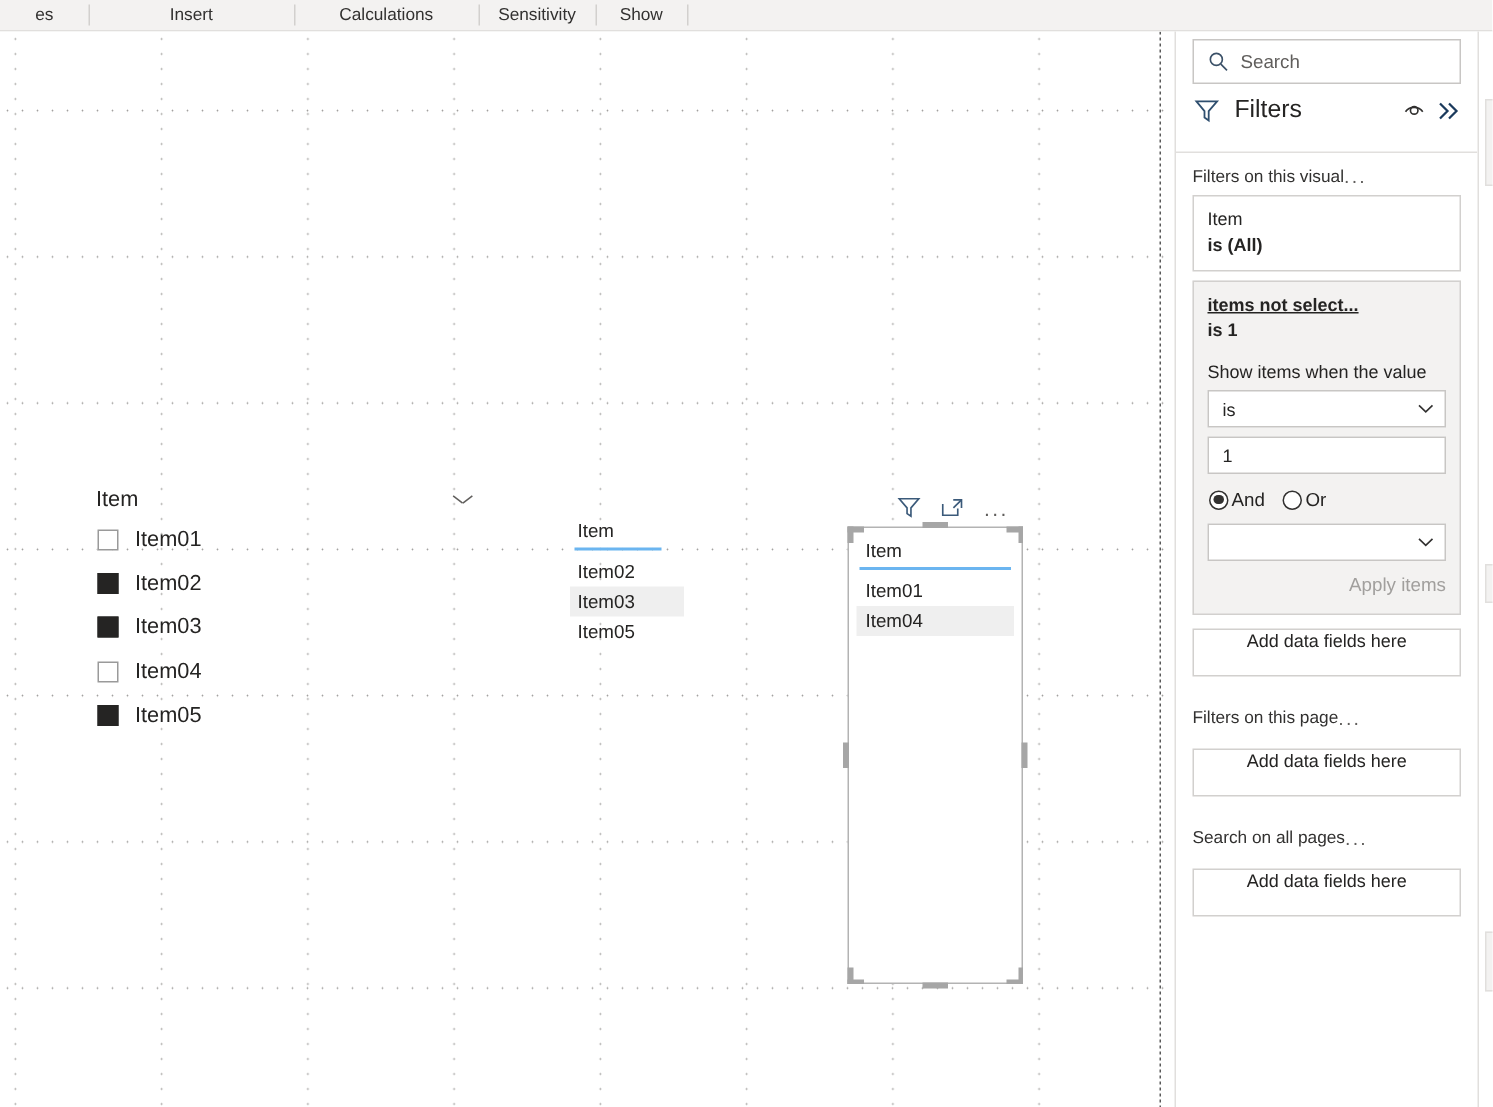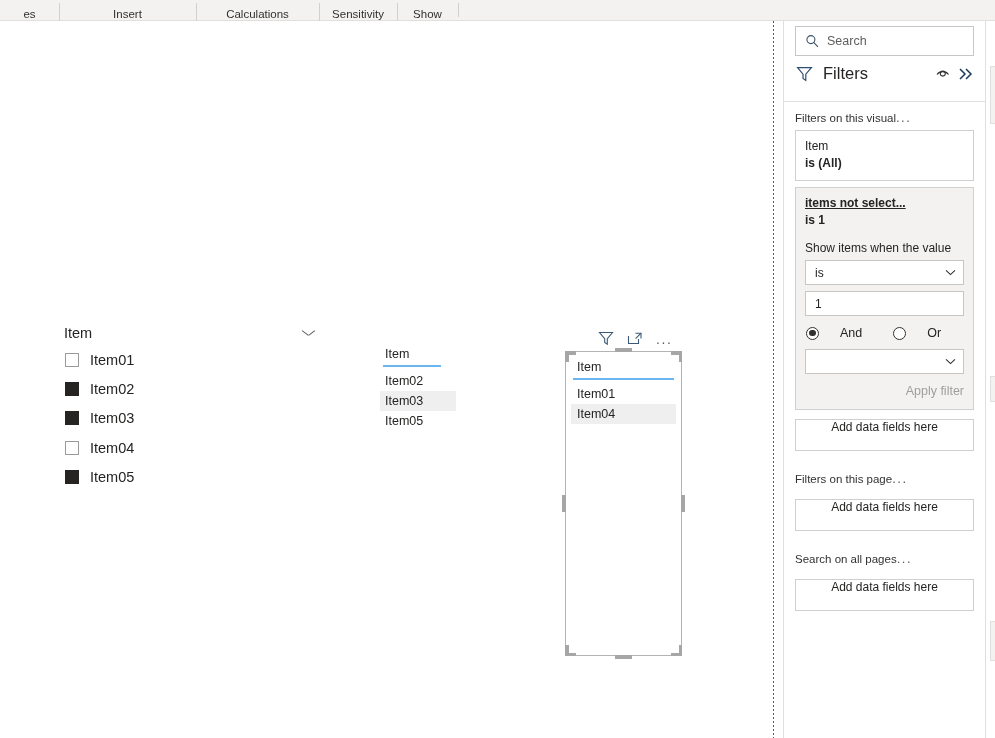--- a/index.html
+++ b/index.html
@@ -17,23 +17,23 @@
 
   
   #ribbon {
     position: absolute; left: 0; top: 0; width: 995px; height: 21px;
     background: #f3f2f1;
     border-bottom: 1px solid #e1dfdd;
     display: flex; align-items: stretch;
   }
   .ribbon-tab {
     position: relative;
-    display: flex; align-items: center; justify-content: center;
+    display: flex; align-items: flex-start; justify-content: center;
     font-size: 11.5px; color: #323130;
-    padding: 14px 10px;
+    padding: 4px 10px;
     white-space: nowrap;
     cursor: default;
   }
   .ribbon-tab + .ribbon-tab::before {
     content: ""; position: absolute; left: 0; top: 3px; bottom: 3px;
     width: 1px; background: #d2d0ce;
   }
   .ribbon-rest { flex: 1 1 auto; position: relative; }
   .ribbon-rest::before {
     content: ""; position: absolute; left: 0; top: 3px; bottom: 3px;
@@ -195,21 +195,21 @@
     padding: 0 7px 0 9px;
     font-size: 12px; color: #252423;
     cursor: pointer;
   }
   .fc-input {
     height: 25px; border: 1px solid #c8c6c4; background: #ffffff;
     display: flex; align-items: center; padding: 0 9px;
     font-size: 12px; color: #252423; margin-top: 6px;
     cursor: text;
   }
-  .radio-row { display: flex; align-items: center; gap: 21px; margin: 10px 0 9px 1px; }
+  .radio-row { display: flex; align-items: center; gap: 2px; margin: 10px 0 9px 1px; }
   .radio { width: 13px; height: 13px; border-radius: 50%; border: 1.2px solid #323130;
            background: #fff; position: relative; cursor: pointer; flex: 0 0 13px; }
   .radio.on::after {
     content: ""; position: absolute; left: 2.3px; top: 2.3px;
     width: 6.4px; height: 6.4px; border-radius: 50%; background: #323130;
   }
   .radio-label { font-size: 12.5px; color: #252423; margin-right: 10px; }
   .apply-row { text-align: right; margin-top: 7px; }
   .apply-link { font-size: 12.5px; color: #a19f9d; cursor: default; }
 
@@ -400,21 +400,21 @@
       </div>
 
       <div class="fc-select">
         <span></span>
         <svg width="11" height="7" viewBox="0 0 11 7">
           <path d="M1 1.3 L5.5 5.6 L10 1.3" fill="none" stroke="#323130" stroke-width="1.1"></path>
         </svg>
       </div>
 
       <div class="apply-row">
-        <span class="apply-link">Apply filter</span>
+        <span class="apply-link">Apply items</span>
       </div>
     </div>
 
     <div class="drop-zone" style="margin-top:9px;">
       <span>Add data fields here</span>
     </div>
 
     <div class="section-head" style="padding-top:22px;">
       <span class="section-title">Filters on this page</span>
       <span class="ellipsis">...</span>

